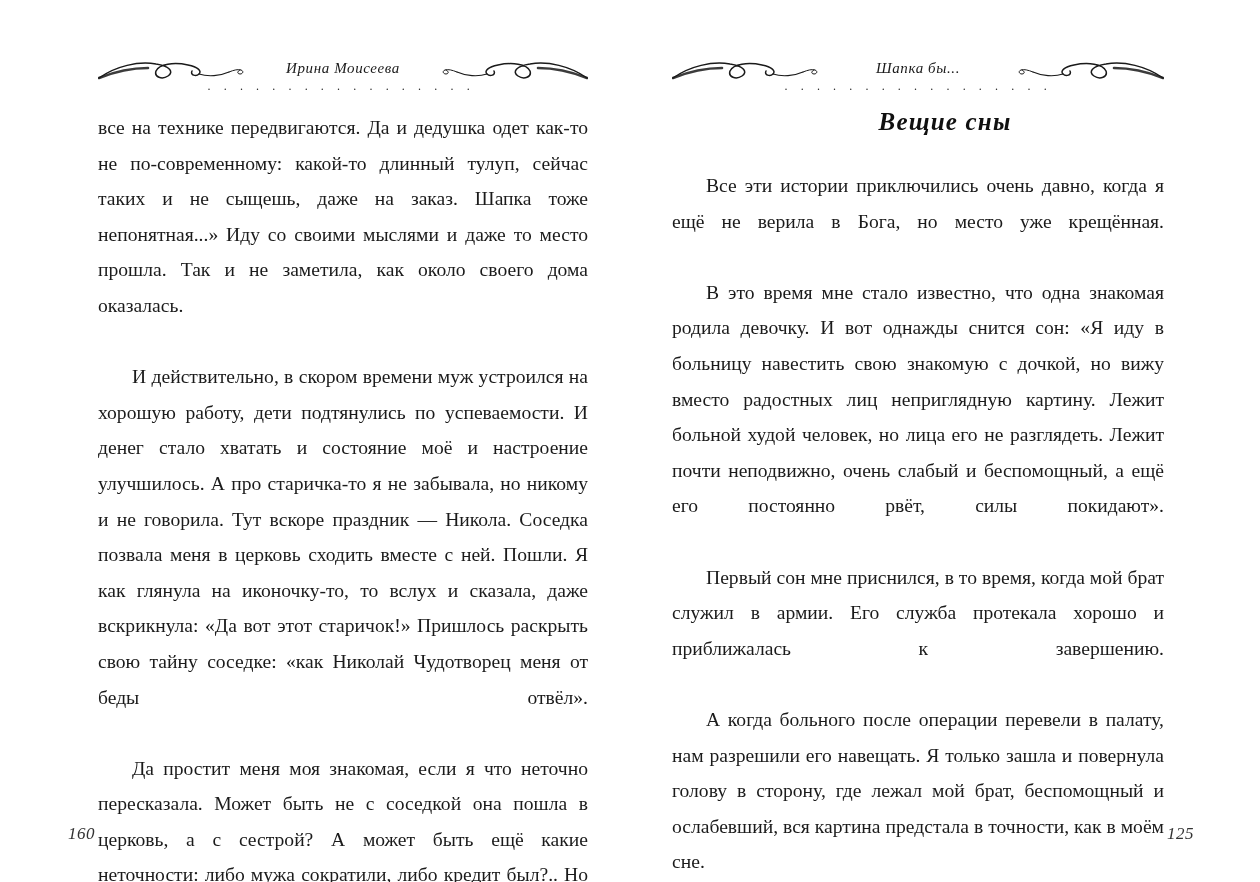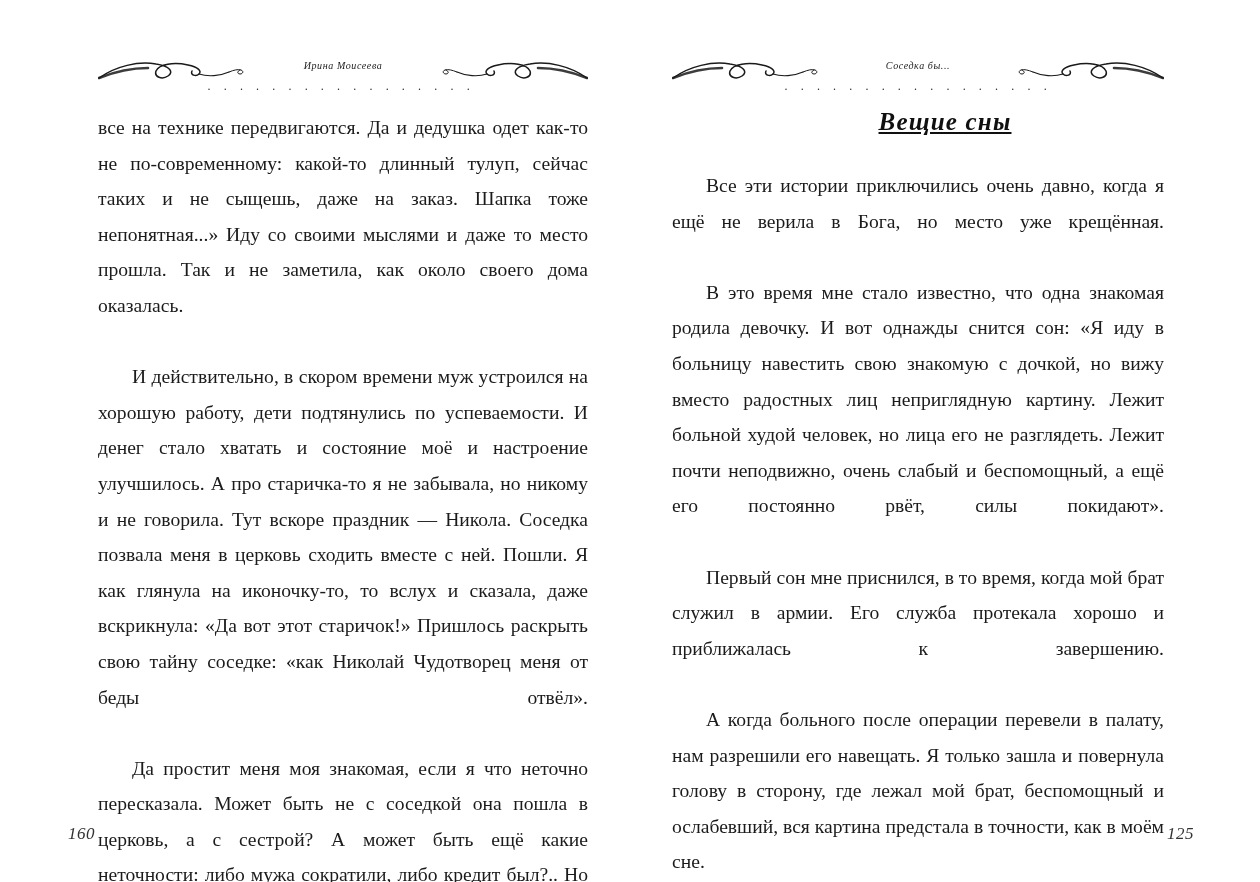--- a/index.html
+++ b/index.html
@@ -61,21 +61,21 @@
   .ornament.right { right: 0; transform: scaleX(-1); }
   .ornament svg { display: block; width: 150px; height: 30px; }
 
   .head-title {
     position: absolute;
     left: 0; right: 0;
     top: 2px;
     text-align: center;
     font-family: "Liberation Serif", "DejaVu Serif", serif;
     font-style: italic;
-    font-size: 10px;
+    font-size: 15px;
     letter-spacing: 0.6px;
     color: #1a1a1a;
     white-space: nowrap;
   }
 
   .dotline {
     position: absolute;
     left: 50%;
     transform: translateX(-50%);
     top: 28px;
@@ -97,21 +97,20 @@
     left: 0;
     right: 0;
     top: 108px;
     text-align: center;
     font-family: "Liberation Serif", "DejaVu Serif", serif;
     font-style: italic;
     font-weight: 700;
     font-size: 25px;
     letter-spacing: 1.2px;
     color: #101010;
-    text-decoration: underline;
   }
 
   
   .textcol {
     position: absolute;
     font-size: 19.6px;
     line-height: 35.6px;
     text-align: justify;
     text-justify: inter-word;
     color: #1b1b1b;
@@ -214,21 +213,21 @@
           <svg viewBox="0 0 150 30" xmlns="http://www.w3.org/2000/svg">
             <g fill="none" stroke="#1a1a1a" stroke-linecap="round">
               <path d="M1 20 C 18 8, 40 3, 58 6 C 72 8, 76 14, 70 18 C 64 22, 56 19, 58 13 C 61 6, 76 4, 90 7 C 100 9, 104 13, 101 16 C 98 19, 92 17, 94 13" stroke-width="1.5"></path>
               <path d="M101 16 C 110 19, 122 18, 131 14" stroke-width="1.1"></path>
               <path d="M131 14 C 136 12, 140 11, 143 12 C 146 13, 145 16, 142 16 C 139 16, 139 13, 142 12" stroke-width="1"></path>
               <path d="M1 20 C 16 14, 34 10, 50 10" stroke-width="2.6" opacity="0.85"></path>
             </g>
           </svg>
         </span>
 
-        <span class="head-title">Соседка бы...</span>
+        <span class="head-title">Шапка бы...</span>
 
         <span class="ornament right">
           <svg viewBox="0 0 150 30" xmlns="http://www.w3.org/2000/svg">
             <g fill="none" stroke="#1a1a1a" stroke-linecap="round">
               <path d="M1 20 C 18 8, 40 3, 58 6 C 72 8, 76 14, 70 18 C 64 22, 56 19, 58 13 C 61 6, 76 4, 90 7 C 100 9, 104 13, 101 16 C 98 19, 92 17, 94 13" stroke-width="1.5"></path>
               <path d="M101 16 C 110 19, 122 18, 131 14" stroke-width="1.1"></path>
               <path d="M131 14 C 136 12, 140 11, 143 12 C 146 13, 145 16, 142 16 C 139 16, 139 13, 142 12" stroke-width="1"></path>
               <path d="M1 20 C 16 14, 34 10, 50 10" stroke-width="2.6" opacity="0.85"></path>
             </g>
           </svg>

